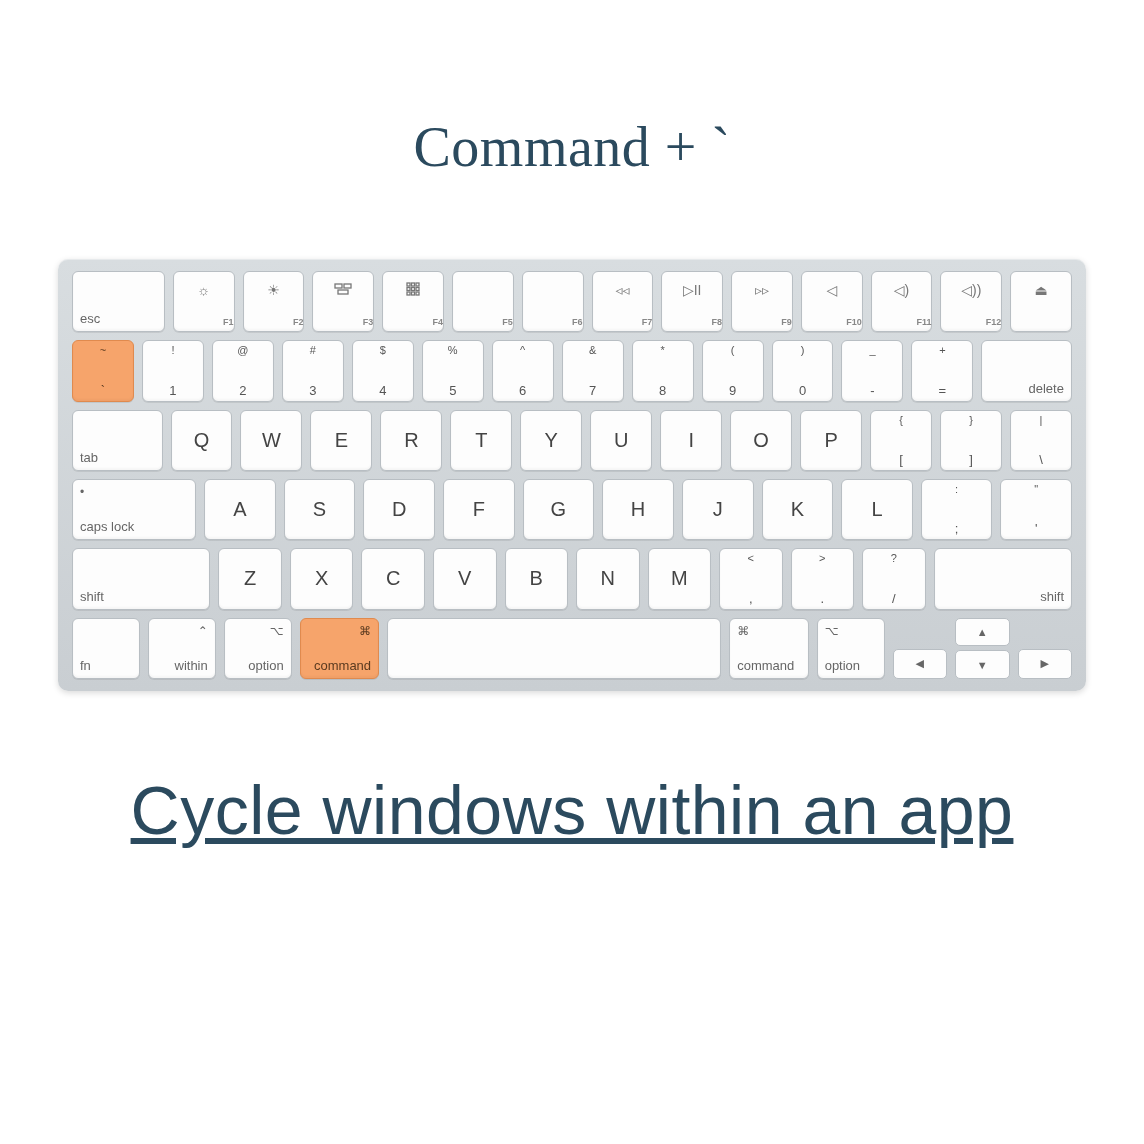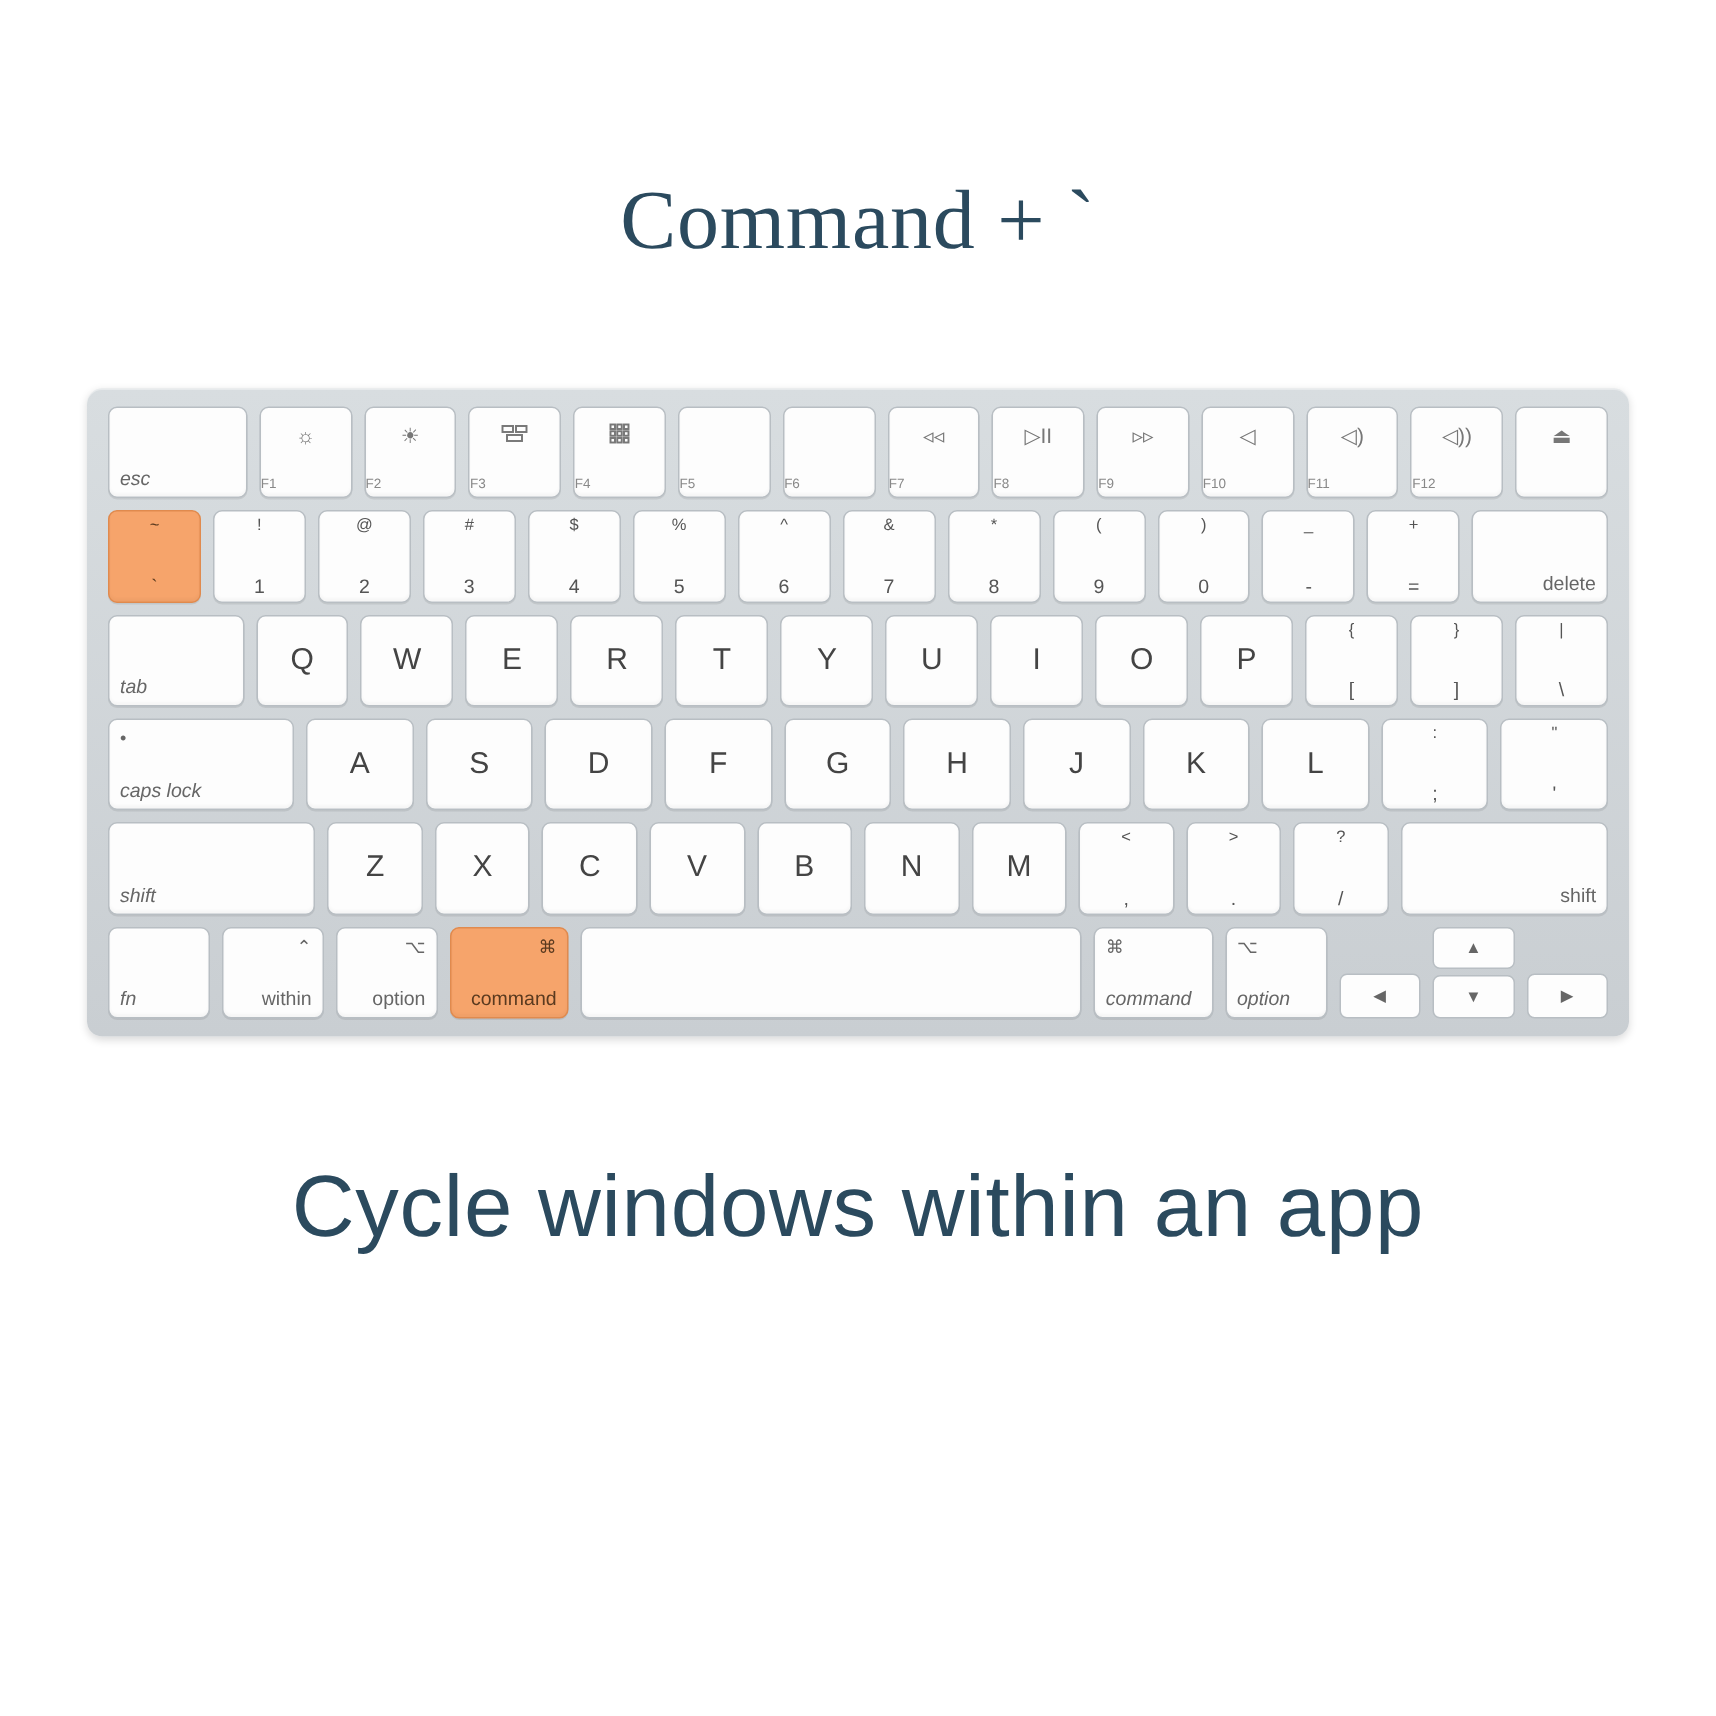--- a/index.html
+++ b/index.html
@@ -17,25 +17,26 @@
   .title {
     font-size: 56px;
     font-weight: 400;
     margin-top: 115px;
     margin-bottom: 80px;
     color: #2b4a5e;
     letter-spacing: 0.5px;
     font-family: Liberation Serif, serif;
   }
   .caption {
-    font-size: 58px;
+    font-size: 68px;
     font-weight: 400;
     margin-top: 80px;
     color: #2b4a5e;
     letter-spacing: 0.5px;
+    text-decoration: underline;
   }
   .keyboard {
     width: 1028px;
     height: 432px;
     background: linear-gradient(#d8dde0, #c9ced2);
     border-radius: 10px;
     padding: 12px 14px;
     box-shadow: 0 2px 6px rgba(0,0,0,0.15), inset 0 1px 0 rgba(255,255,255,0.4);
     display: flex;
     flex-direction: column;
@@ -61,26 +62,26 @@
     user-select: none;
     padding: 4px;
   }
   .key.hl {
     background: #f6a46b;
     border-color: #e08a4e;
     color: #5a3a1f;
   }
   .key .top { font-size: 11px; line-height: 1; }
   .key .bot { font-size: 13px; line-height: 1; }
-  .key .label-bl { position: absolute; bottom: 5px; left: 7px; font-size: 13px; color: #666; font-style: italic; }
+  .key .label-bl { position: absolute; bottom: 5px; left: 7px; font-size: 13px; color: #666; }
   .key .label-br { position: absolute; bottom: 5px; right: 7px; font-size: 13px; color: #666; }
   .key .label-tl { position: absolute; top: 5px; left: 7px; font-size: 12px; color: #666; }
   .key .label-tr { position: absolute; top: 5px; right: 7px; font-size: 12px; color: #666; }
   .key .center { font-size: 20px; color: #444; display:flex; align-items:center; justify-content:center; flex:1;}
-  .key .tiny { font-size: 9px; color: #888; position: absolute; bottom: 4px; left:0; right:0; text-align:left; }
+  .key .tiny { font-size: 9px; color: #888; position: absolute; bottom: 4px; left:0; right:0; text-align:right;font-weight:bold; }
   .key .icon { font-size: 14px; color: #777; }
   .key svg { stroke: #777; fill: none; stroke-width: 1.3; }
   .fkey .icon { margin-top: 6px; }
   
   .w-esc { flex: 1.6; }
   .w-fn  { flex: 1; }
   .w-std { flex: 1; }
   .w-del { flex: 1.55; }
   .w-tab { flex: 1.55; }
   .w-bsls{ flex: 1; }

